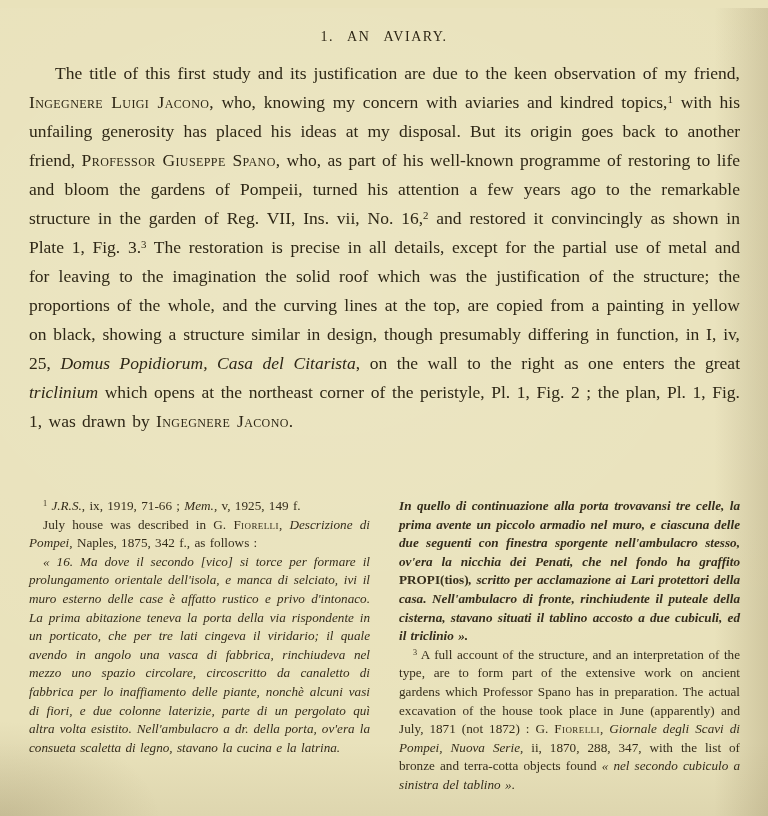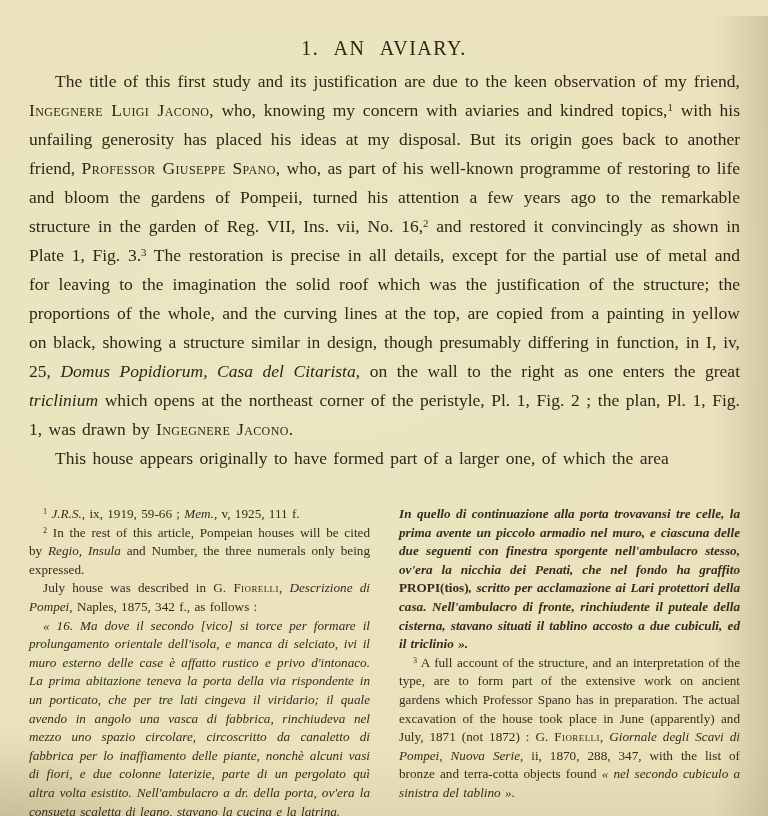--- a/index.html
+++ b/index.html
@@ -14,24 +14,24 @@
     width: 768px; height: 816px;
     color: var(--ink, #2e2716);
     background:
       radial-gradient(140% 100% at 42% 35%, rgba(255,255,255,0.12), rgba(255,255,255,0) 60%),
       radial-gradient(30% 18% at 0% 100%, rgba(105,88,48,0.22), rgba(105,88,48,0) 70%),
       linear-gradient(to right, rgba(110,92,52,0) 93%, rgba(110,92,52,0.20) 100%),
       linear-gradient(to bottom, rgba(110,92,52,0) 90%, rgba(110,92,52,0.10) 100%),
       var(--paper, #e9e2bb);
   }
   .title {
-    margin: 16px;
+    margin: 8px;
     padding-top: 21px;
     text-align: center;
-    font-size: 20px;
+    font-size: 14px;
     font-weight: normal;
     letter-spacing: 1.5px;
     word-spacing: 9px;
   }
   .body-text {
     position: absolute;
     left: 29px; top: 51px;
     width: 711px;
     font-size: 17.5px;
     line-height: 29px;
@@ -66,27 +66,25 @@
 </style>
 </head>
 <body>
 
 <div class="page" style="--paper: #e9e2bb; --ink: #2e2716;">
 
   <h1 class="title">1. AN AVIARY.</h1>
 
   <div class="body-text">
     <p><span>The title of this first study and its justification are due to the keen observation of my friend, </span><span class="sc">Ingegnere Luigi Jacono</span><span>, who, knowing my concern with aviaries and kindred topics,</span><sup class="sup">1</sup><span> with his unfailing generosity has placed his ideas at my disposal. But its origin goes back to another friend, </span><span class="sc">Professor Giuseppe Spano</span><span>, who, as part of his well-known programme of restoring to life and bloom the gardens of Pompeii, turned his attention a few years ago to the remarkable structure in the garden of Reg. VII, Ins. vii, No. 16,</span><sup class="sup">2</sup><span> and restored it convincingly as shown in Plate 1, Fig. 3.</span><sup class="sup">3</sup><span> The restoration is precise in all details, except for the partial use of metal and for leaving to the imagination the solid roof which was the justification of the structure; the proportions of the whole, and the curving lines at the top, are copied from a painting in yellow on black, showing a structure similar in design, though presumably differing in function, in I, iv, 25, </span><span class="it">Domus Popidiorum, Casa del Citarista</span><span>, on the wall to the right as one enters the great </span><span class="it">triclinium</span><span> which opens at the northeast corner of the peristyle, Pl. 1, Fig. 2 ; the plan, Pl. 1, Fig. 1, was drawn by </span><span class="sc">Ingegnere Jacono</span><span>.</span></p>
-    <p>This house appears originally to have formed part of a larger one, of which the area</p>
   </div>
 
   <div class="footnotes">
     <div class="fncol">
-      <p class="fn"><sup class="sup">1</sup><span> </span><span class="it">J.R.S.</span><span>, ix, 1919, 59-66 ; </span><span class="it">Mem.</span><span>, v, 1925, 111 f.</span></p>
-      <p class="fn"><sup class="sup">2</sup><span> In the rest of this article, Pompeian houses will be cited by </span><span class="it">Regio</span><span>, </span><span class="it">Insula</span><span> and Number, the three numerals only being expressed.</span></p>
+      <p class="fn"><sup class="sup">1</sup><span> </span><span class="it">J.R.S.</span><span>, ix, 1919, 71-66 ; </span><span class="it">Mem.</span><span>, v, 1925, 149 f.</span></p>
       <p class="fn"><span>July house was described in G. </span><span class="sc">Fiorelli</span><span>, </span><span class="it">Descrizione di Pompei</span><span>, Naples, 1875, 342 f., as follows :</span></p>
       <p class="fn"><span class="it">« 16. Ma dove il secondo [vico] si torce per formare il prolungamento orientale dell'isola, e manca di selciato, ivi il muro esterno delle case è affatto rustico e privo d'intonaco. La prima abitazione teneva la porta della via rispondente in un porticato, che per tre lati cingeva il viridario; il quale avendo in angolo una vasca di fabbrica, rinchiudeva nel mezzo uno spazio circolare, circoscritto da canaletto di fabbrica per lo inaffiamento delle piante, nonchè alcuni vasi di fiori, e due colonne laterizie, parte di un pergolato quì altra volta esistito. Nell'ambulacro a dr. della porta, ov'era la consueta scaletta di legno, stavano la cucina e la latrina.</span></p>
     </div>
     <div class="fncol">
       <p class="fn noindent"><span class="it">In quello di continuazione alla porta trovavansi tre celle, la prima avente un piccolo armadio nel muro, e ciascuna delle due seguenti con finestra sporgente nell'ambulacro stesso, ov'era la nicchia dei Penati, che nel fondo ha graffito </span><span>PROPI(tios)</span><span class="it">, scritto per acclamazione ai Lari protettori della casa. Nell'ambulacro di fronte, rinchiudente il puteale della cisterna, stavano situati il tablino accosto a due cubiculi, ed il triclinio ».</span></p>
       <p class="fn"><sup class="sup">3</sup><span> A full account of the structure, and an interpretation of the type, are to form part of the extensive work on ancient gardens which Professor Spano has in preparation. The actual excavation of the house took place in June (apparently) and July, 1871 (not 1872) : G. </span><span class="sc">Fiorelli</span><span>, </span><span class="it">Giornale degli Scavi di Pompei, Nuova Serie</span><span>, ii, 1870, 288, 347, with the list of bronze and terra-cotta objects found </span><span class="it">« nel secondo cubiculo a sinistra del tablino »</span><span>.</span></p>
     </div>
   </div>
 
 </div>

